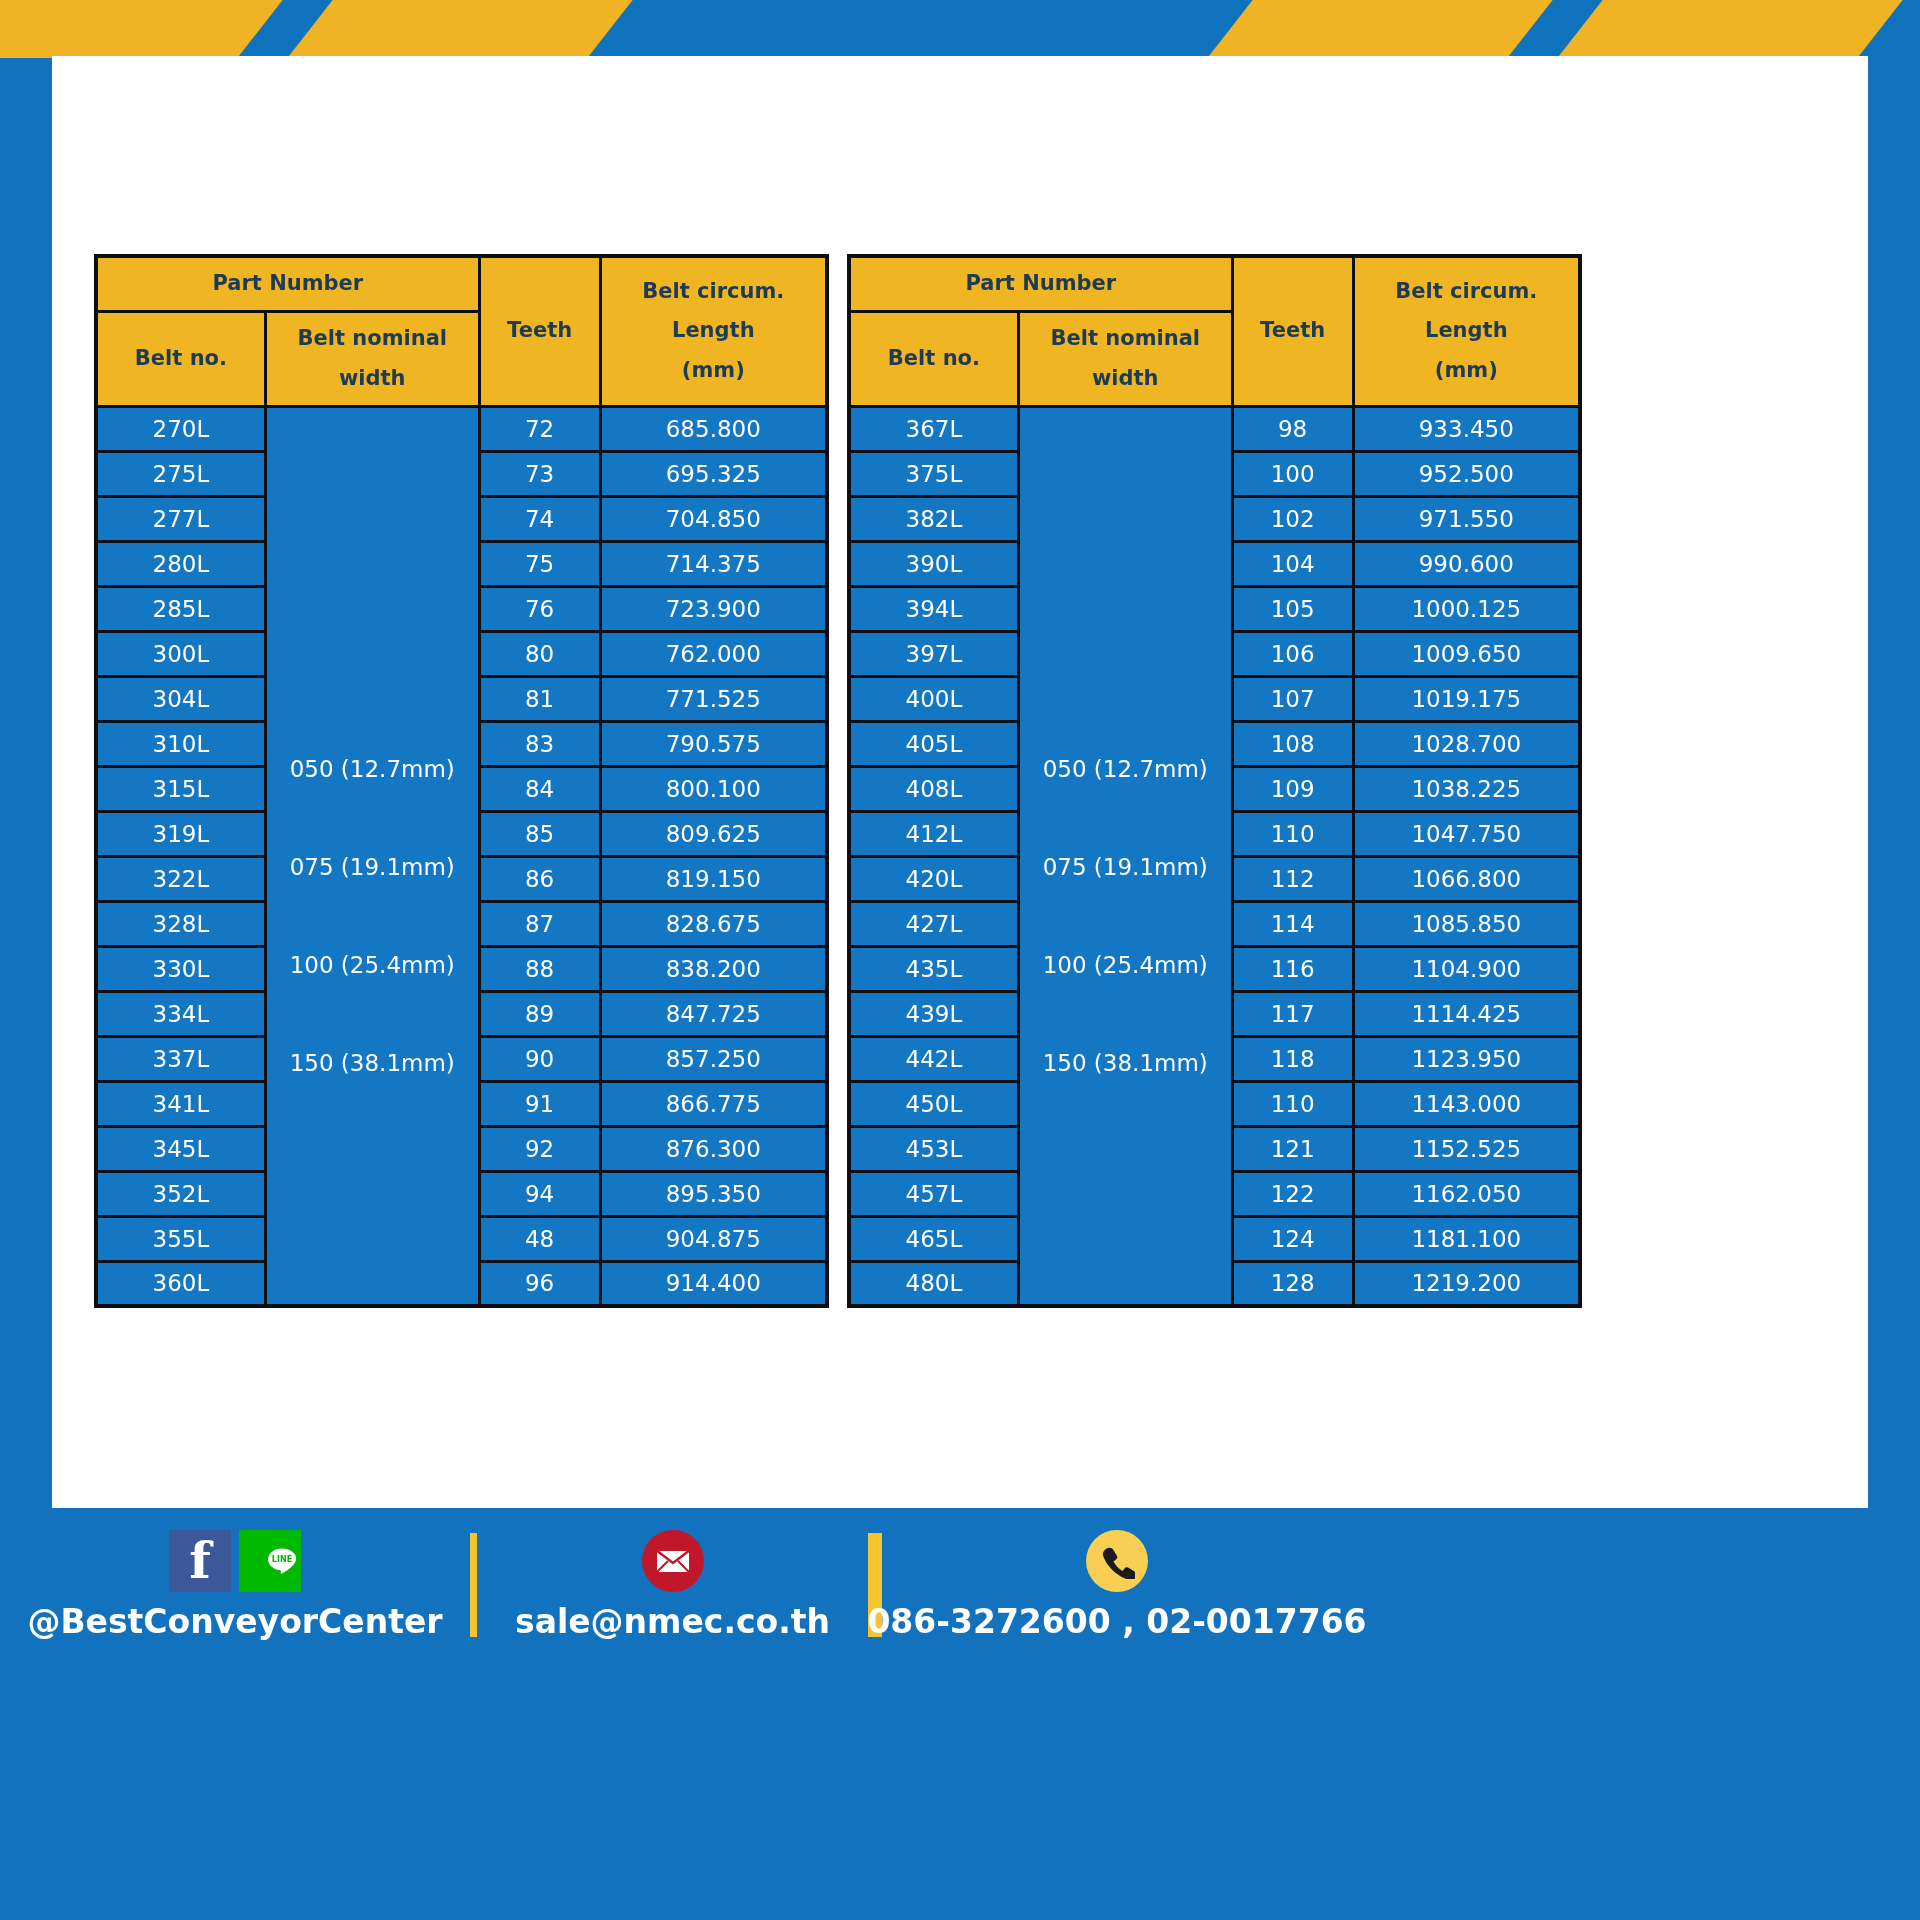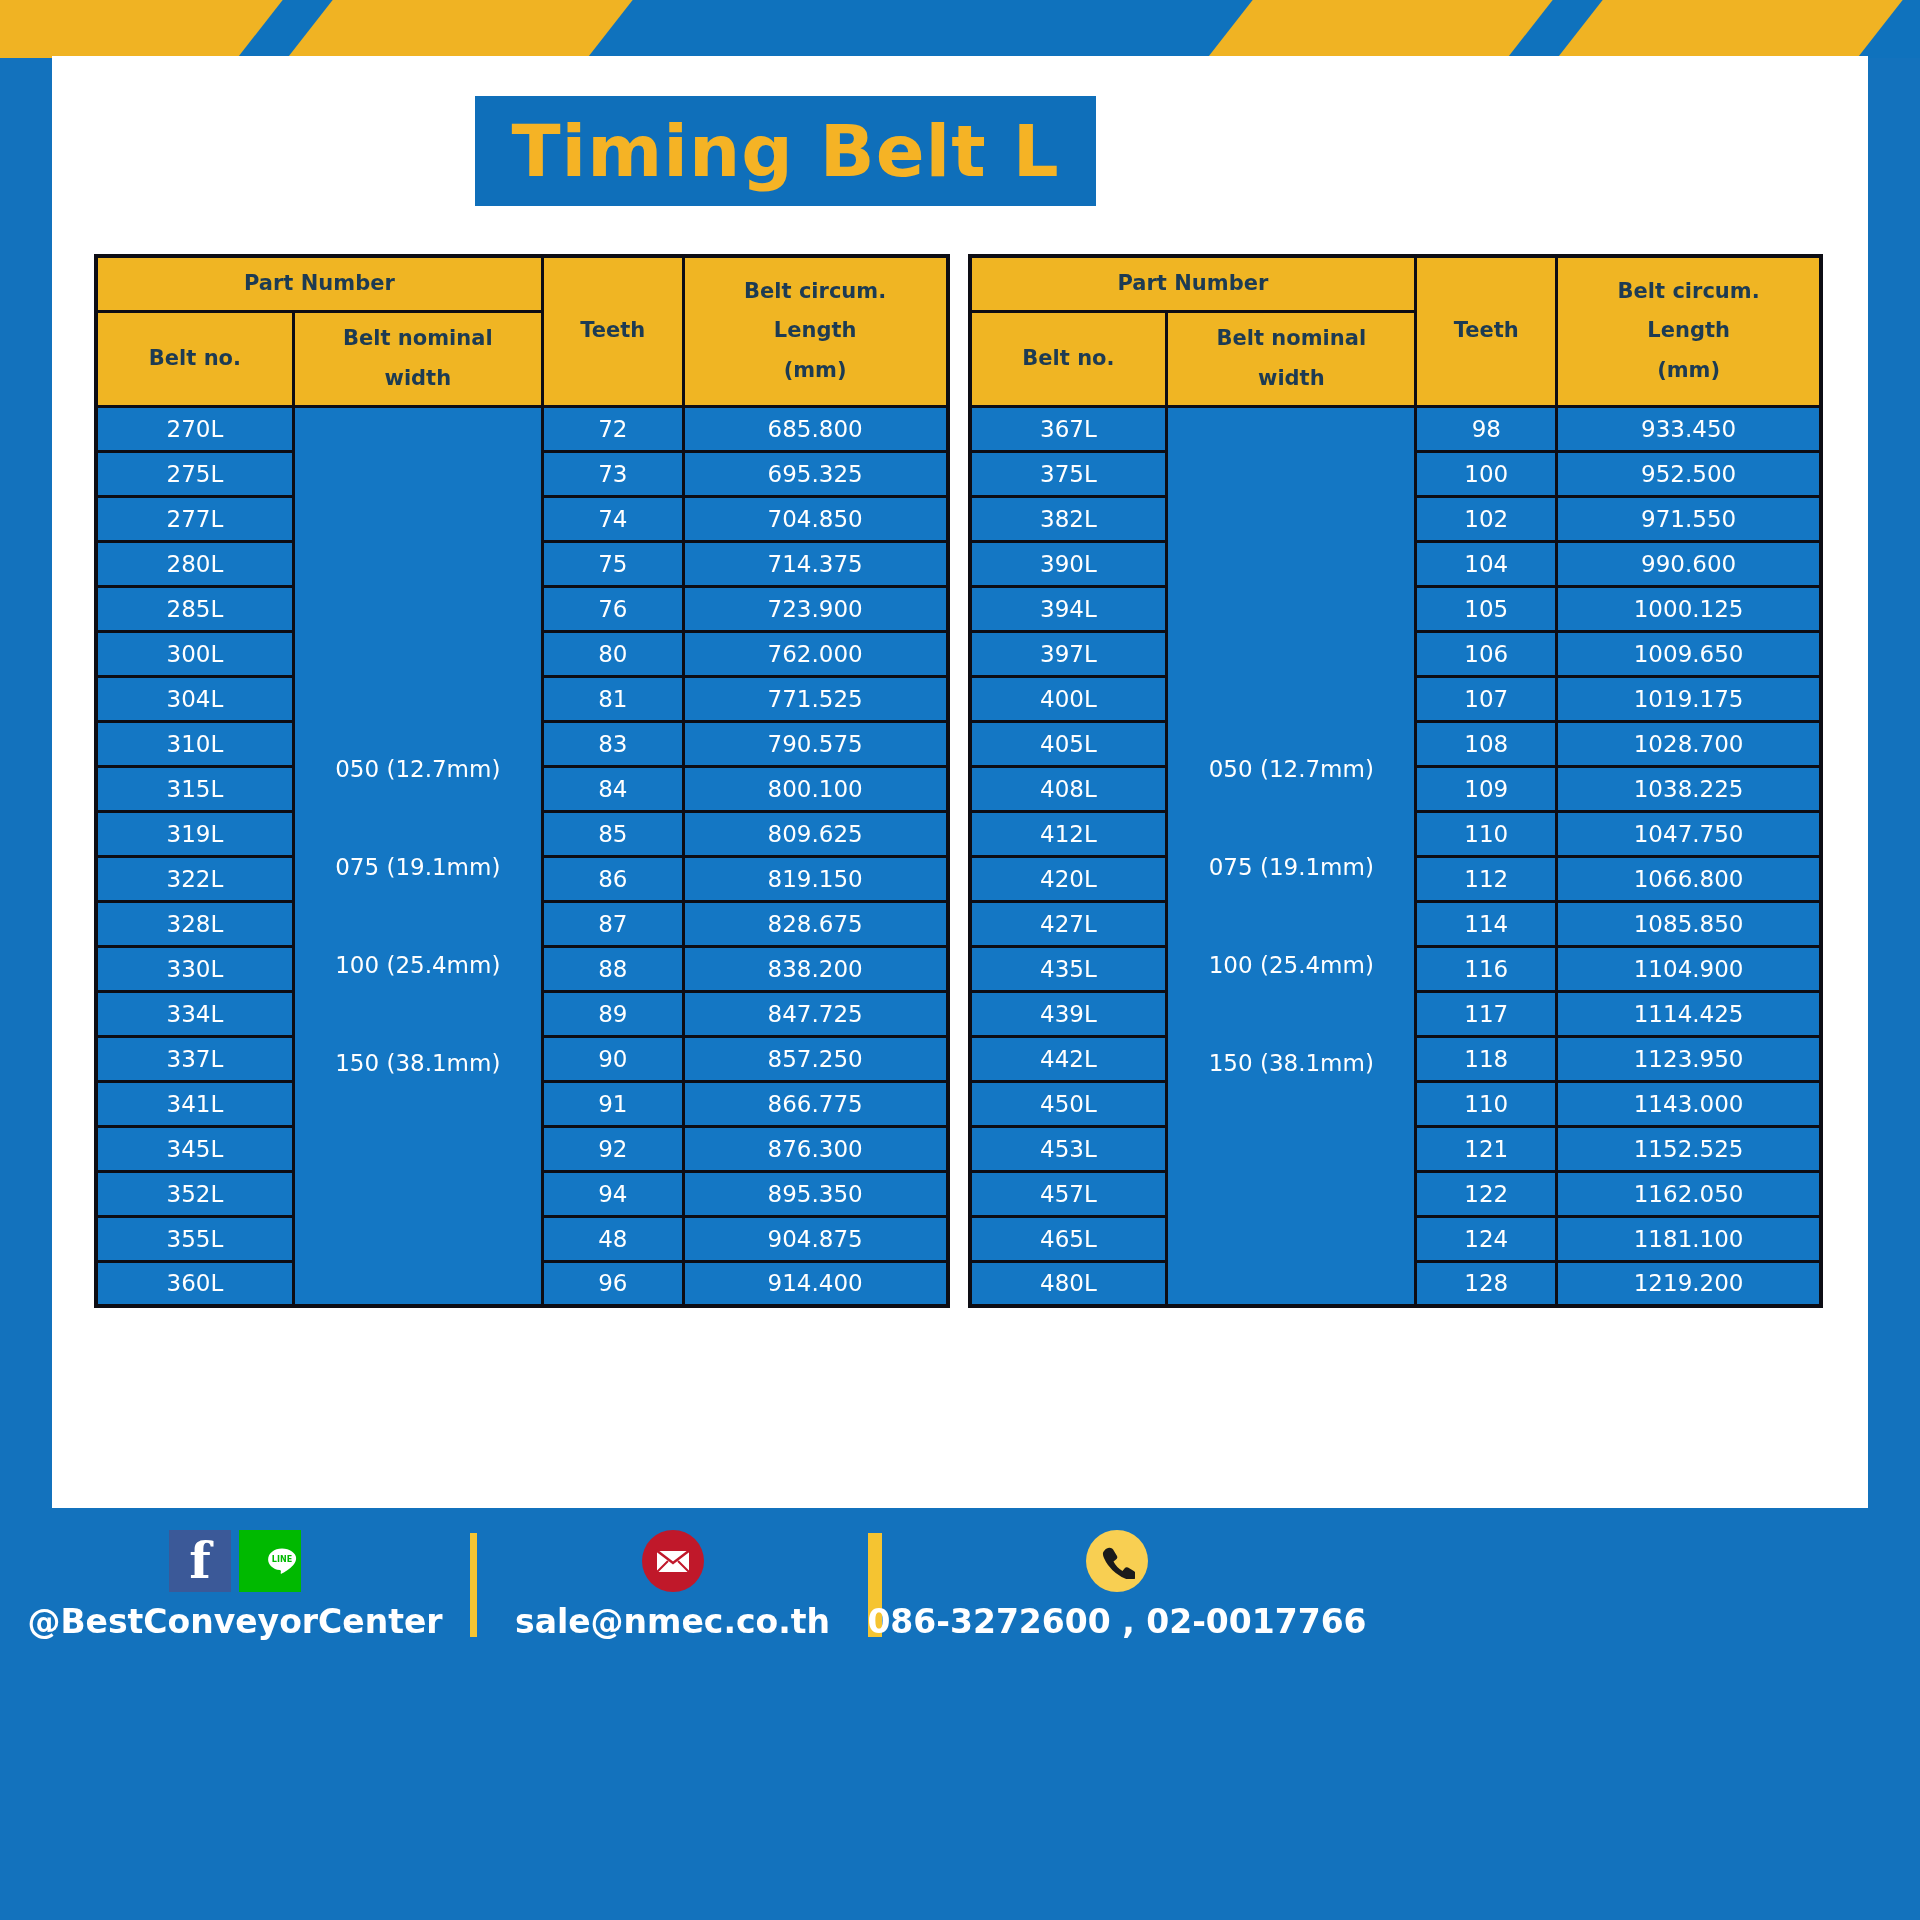--- a/index.html
+++ b/index.html
@@ -52,21 +52,21 @@
   .watermark {
     position: absolute; left: 120px; top: 560px;
     width: 640px; height: 560px;
     opacity: 0.10;
     pointer-events: none;
   }
 
   
   .tables {
     position: absolute; left: 42px; top: 198px;
-    width: 1729px;
+    width: 1488px;
     display: flex; gap: 18px;
   }
   table.belt {
     border-collapse: collapse;
     table-layout: fixed;
     width: 857px;
     border: 4px solid #0d0d14;
   }
   table.belt th, table.belt td {
     border: 3px solid #0d0d14;
@@ -135,23 +135,20 @@
 
 <div class="topbar">
   <div class="chev c1"></div>
   <div class="chev c2"></div>
   <div class="chev c3"></div>
   <div class="chev c4"></div>
 </div>
 
 <div class="card">
 
-  <div class="title-box">
-    <span class="title-text">Timing Belt L</span>
-  </div>
 
   <svg class="watermark" viewBox="0 0 200 180">
     <path d="M30 100 L70 40 L105 40 L70 95 L120 95 L120 125 L55 125 Z" fill="#1a5e96"></path>
     <path d="M120 30 L160 30 L120 90 L165 90 L165 120 L95 120 Z" fill="#1a5e96"></path>
     <path d="M40 130 Q95 175 160 140 L150 160 Q90 185 35 150 Z" fill="#1a5e96"></path>
   </svg>
 
   <div class="tables">
 
     <table class="belt">

